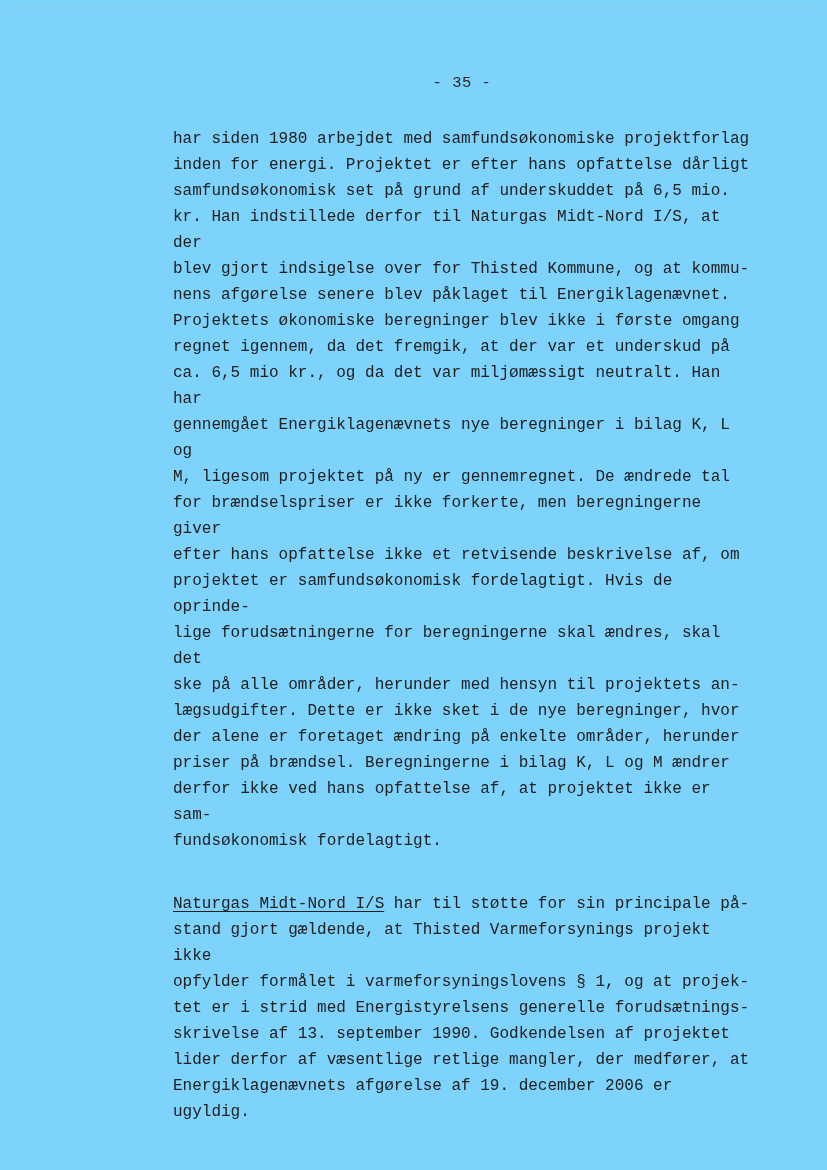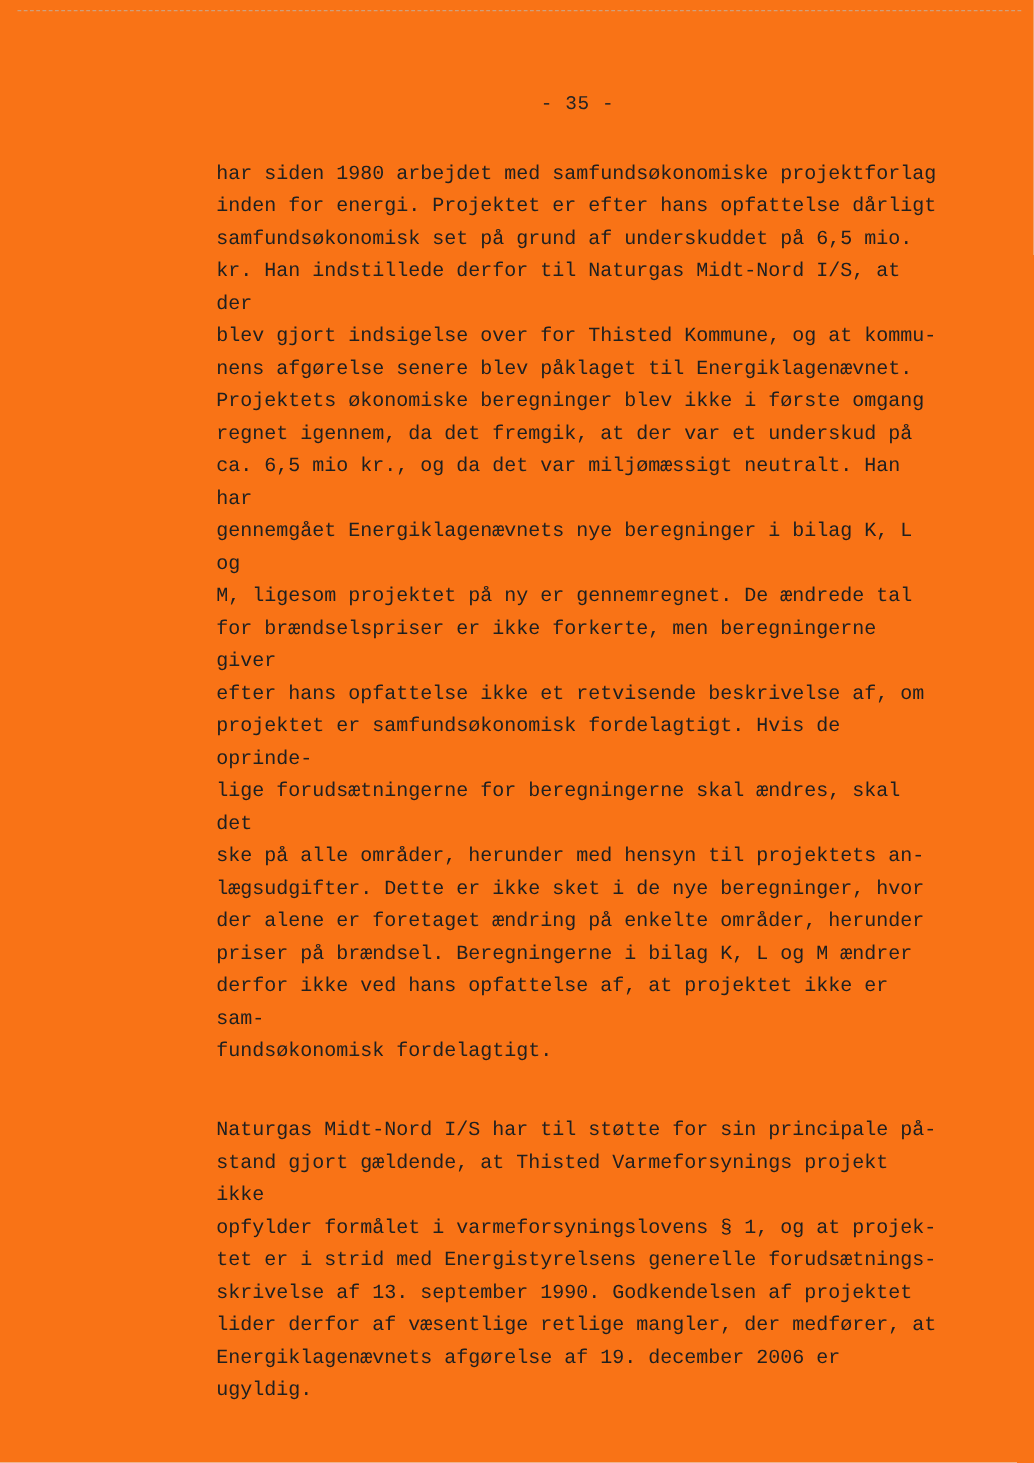--- a/index.html
+++ b/index.html
@@ -5,21 +5,21 @@
   html, body {
     margin: 0;
     padding: 0;
     background: #e8e8e6;
   }
   .page {
     position: relative;
     width: 827px;
     height: 1170px;
     margin: 0 auto;
-    background: #f97316;
+    background: #7dd3fc;
     overflow: hidden;
     font-family: "Liberation Mono", "DejaVu Sans Mono", monospace;
     color: #1e1e1e;
   }
   .scan-artifact-top {
     position: absolute;
     top: 8px;
     left: 14px;
     right: 10px;
     height: 0;
@@ -47,20 +47,21 @@
   .para {
     white-space: pre-wrap;
     margin: 0 0 37px 0;
     color: #202020;
   }
   .section-heading {
     margin: 0 0 37px 0;
     color: #202020;
   }
   .party-underline {
+    text-decoration: underline;
     text-underline-offset: 3px;
   }
 </style>
 </head>
 <body>
 
 <div class="page">
 
   <div class="scan-artifact-top"></div>
 

